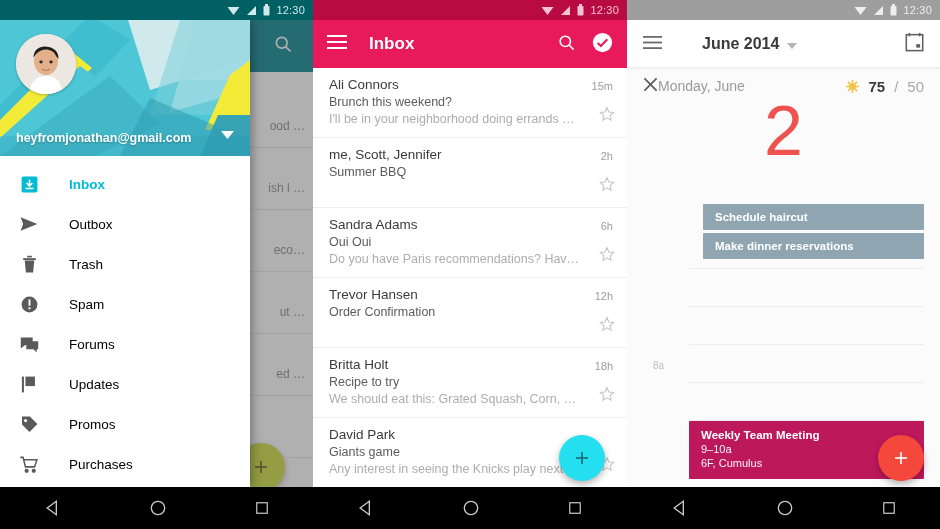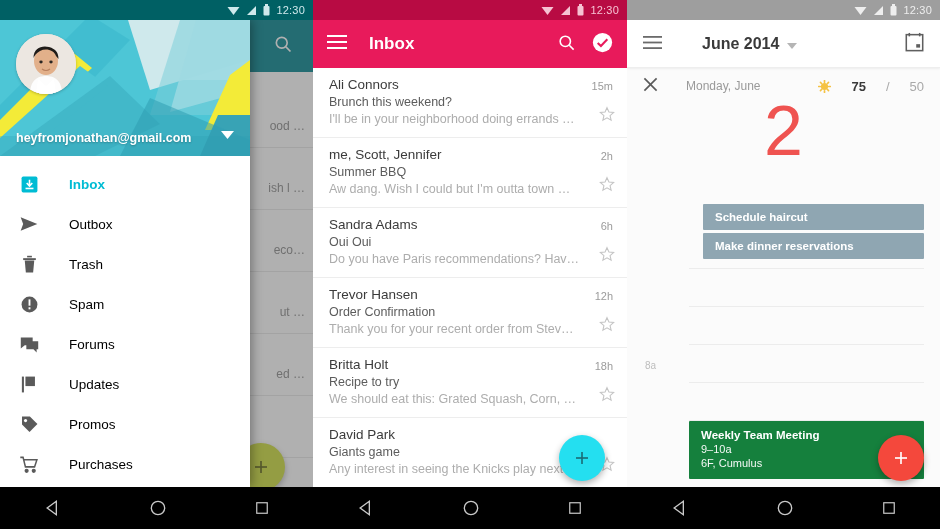--- a/index.html
+++ b/index.html
@@ -74,33 +74,33 @@
   .s3 { background:#fbfbfb; }
   .s3 .statusbar { background:#9e9e9e; color:#eee; }
   .s3 .appbar { position:absolute; top:20px; left:0; right:0; height:48px; background:#fff;
     display:flex; align-items:center; padding:0 16px; z-index:6;
     border-bottom:1px solid #eee; box-shadow:0 1px 2px rgba(0,0,0,.06); }
   .s3 .ab-title { font-size:16px; color:#3a3a3a; font-weight:bold; margin-left:40px; }
   .s3 .ab-caret { margin-left:8px; }
   .s3 .ab-spacer { flex:1; }
   .daybar { position:absolute; top:68px; left:0; right:0; height:36px; display:flex;
     align-items:center; padding:0 16px; z-index:5; }
-  .daybar .dlabel2 { font-size:12px; color:#9a9a9a; margin-left:28px; flex:1; }
-  .wx { display:flex; align-items:center; gap:20px; font-size:13px; }
+  .daybar .dlabel2 { font-size:14px; color:#9a9a9a; flex:1; }
+  .wx { display:flex; align-items:center; gap:9px; font-size:15px; }
   .wx .hi { color:#3a3a3a; font-weight:bold; }
   .wx .sep, .wx .lo { color:#a9a9a9; }
   .bigdate { position:absolute; top:96px; left:0; right:0; text-align:center; font-size:70px;
     color:#ef5350; line-height:1; font-weight:300; z-index:4; }
   .cal-body { position:absolute; top:190px; left:0; right:0; bottom:42px; z-index:3; }
   .gridline { position:absolute; left:62px; right:16px; height:1px; background:#ececec; }
   .tasklist { position:absolute; left:62px; right:16px; top:14px;margin-left:14px; }
   .task { background:#8fa6b2; color:#fff; font-size:11.5px; font-weight:bold;
     padding:7px 12px; margin-bottom:3px; border-radius:1px; }
-  .hourlabel { position:absolute; left:18px; font-size:10px; color:#bdbdbd;text-align:center; }
-  .event { position:absolute; left:62px; right:16px; bottom:8px; background:#15803d; color:#fff;
+  .hourlabel { position:absolute; left:26px; font-size:10px; color:#bdbdbd;text-align:center; }
+  .event { position:absolute; left:62px; right:16px; bottom:8px; background:#be185d; color:#fff;
     padding:8px 12px 10px; border-radius:1px; }
   .event .ev-t { font-size:11.5px; font-weight:bold; }
   .event .ev-s { font-size:11px; margin-top:2px; opacity:.95; }
   .s3-fab { position:absolute; right:16px; bottom:48px; width:46px; height:46px; border-radius:50%;
     background:#f4483c; display:flex; align-items:center; justify-content:center;
     box-shadow:0 3px 7px rgba(0,0,0,.3); z-index:20; }
 </style>
 </head>
 <body>
 
@@ -358,21 +358,20 @@
               <path d="M12 2.5 L14.9 9 L22 9.7 L16.6 14.4 L18.2 21.4 L12 17.7 L5.8 21.4 L7.4 14.4 L2 9.7 L9.1 9 Z"></path>
             </svg></span>
       </div>
 
       <div class="mrow">
         <div class="m-top">
           <span class="m-from">me, Scott, Jennifer</span>
           <span class="m-time">2h</span>
         </div>
         <div class="m-subj">Summer BBQ</div>
-        <div class="m-snip">Aw dang. Wish I could but I'm outta town …</div>
         <span class="m-star"><svg width="16" height="16" viewBox="0 0 24 24" fill="none" stroke="#c4c4c4" stroke-width="1.6">
               <path d="M12 2.5 L14.9 9 L22 9.7 L16.6 14.4 L18.2 21.4 L12 17.7 L5.8 21.4 L7.4 14.4 L2 9.7 L9.1 9 Z"></path>
             </svg></span>
       </div>
 
       <div class="mrow">
         <div class="m-top">
           <span class="m-from">Sandra Adams</span>
           <span class="m-time">6h</span>
         </div>
@@ -382,21 +381,20 @@
               <path d="M12 2.5 L14.9 9 L22 9.7 L16.6 14.4 L18.2 21.4 L12 17.7 L5.8 21.4 L7.4 14.4 L2 9.7 L9.1 9 Z"></path>
             </svg></span>
       </div>
 
       <div class="mrow">
         <div class="m-top">
           <span class="m-from">Trevor Hansen</span>
           <span class="m-time">12h</span>
         </div>
         <div class="m-subj">Order Confirmation</div>
-        <div class="m-snip">Thank you for your recent order from Stev…</div>
         <span class="m-star"><svg width="16" height="16" viewBox="0 0 24 24" fill="none" stroke="#c4c4c4" stroke-width="1.6">
               <path d="M12 2.5 L14.9 9 L22 9.7 L16.6 14.4 L18.2 21.4 L12 17.7 L5.8 21.4 L7.4 14.4 L2 9.7 L9.1 9 Z"></path>
             </svg></span>
       </div>
 
       <div class="mrow">
         <div class="m-top">
           <span class="m-from">Britta Holt</span>
           <span class="m-time">18h</span>
         </div>

